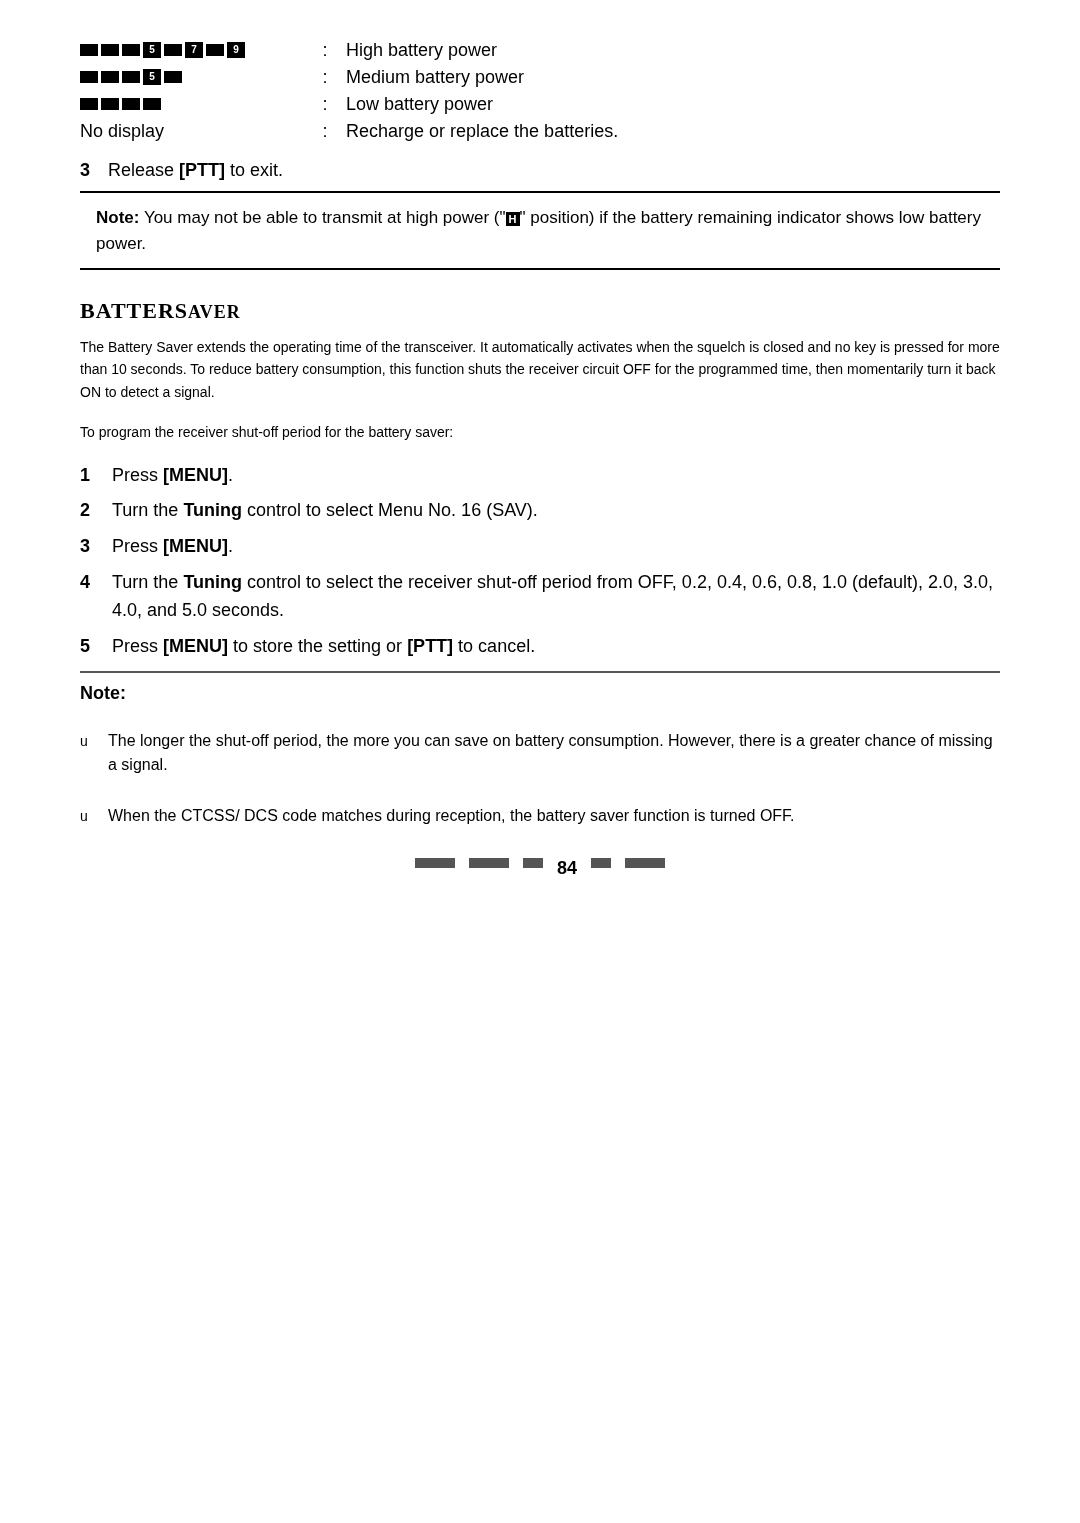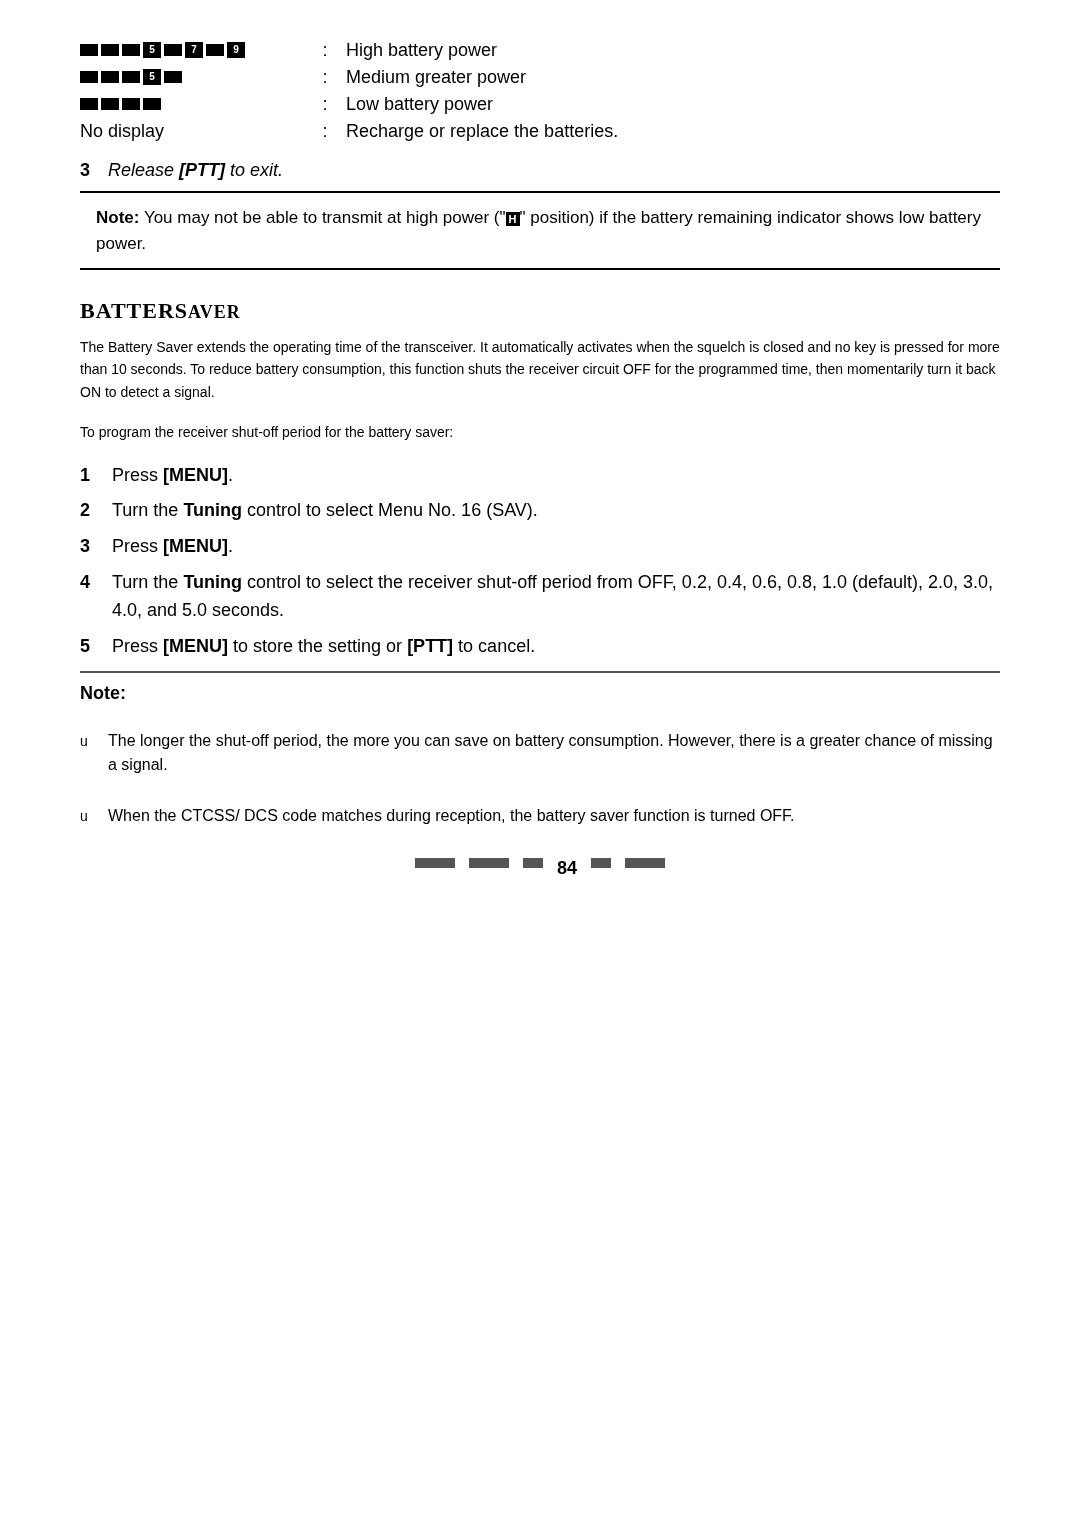--- a/index.html
+++ b/index.html
@@ -80,21 +80,20 @@
     }
 
     .step-num {
       font-size: 18px;
       font-weight: bold;
       min-width: 28px;
     }
 
     .step-text {
       font-size: 18px;
-      font-style: italic;
     }
 
     
     .note-box {
       border-top: 2px solid #000;
       border-bottom: 2px solid #000000;
       padding: 12px 16px;
       margin-bottom: 28px;
       margin-top: 8px;
     }
@@ -238,21 +237,21 @@
     <div class="battery-icon-cell">
       <span class="high-battery">
         <span class="seg"></span>
         <span class="seg"></span>
         <span class="seg"></span>
         <span class="seg-num">5</span>
         <span class="seg"></span>
       </span>
     </div>
     <div class="battery-colon">:</div>
-    <div class="battery-label">Medium greater power</div>
+    <div class="battery-label">Medium battery power</div>
   </div>
 
   <div class="battery-row">
     <div class="battery-icon-cell">
       <span class="high-battery">
         <span class="seg"></span>
         <span class="seg"></span>
         <span class="seg"></span>
         <span class="seg"></span>
       </span>

